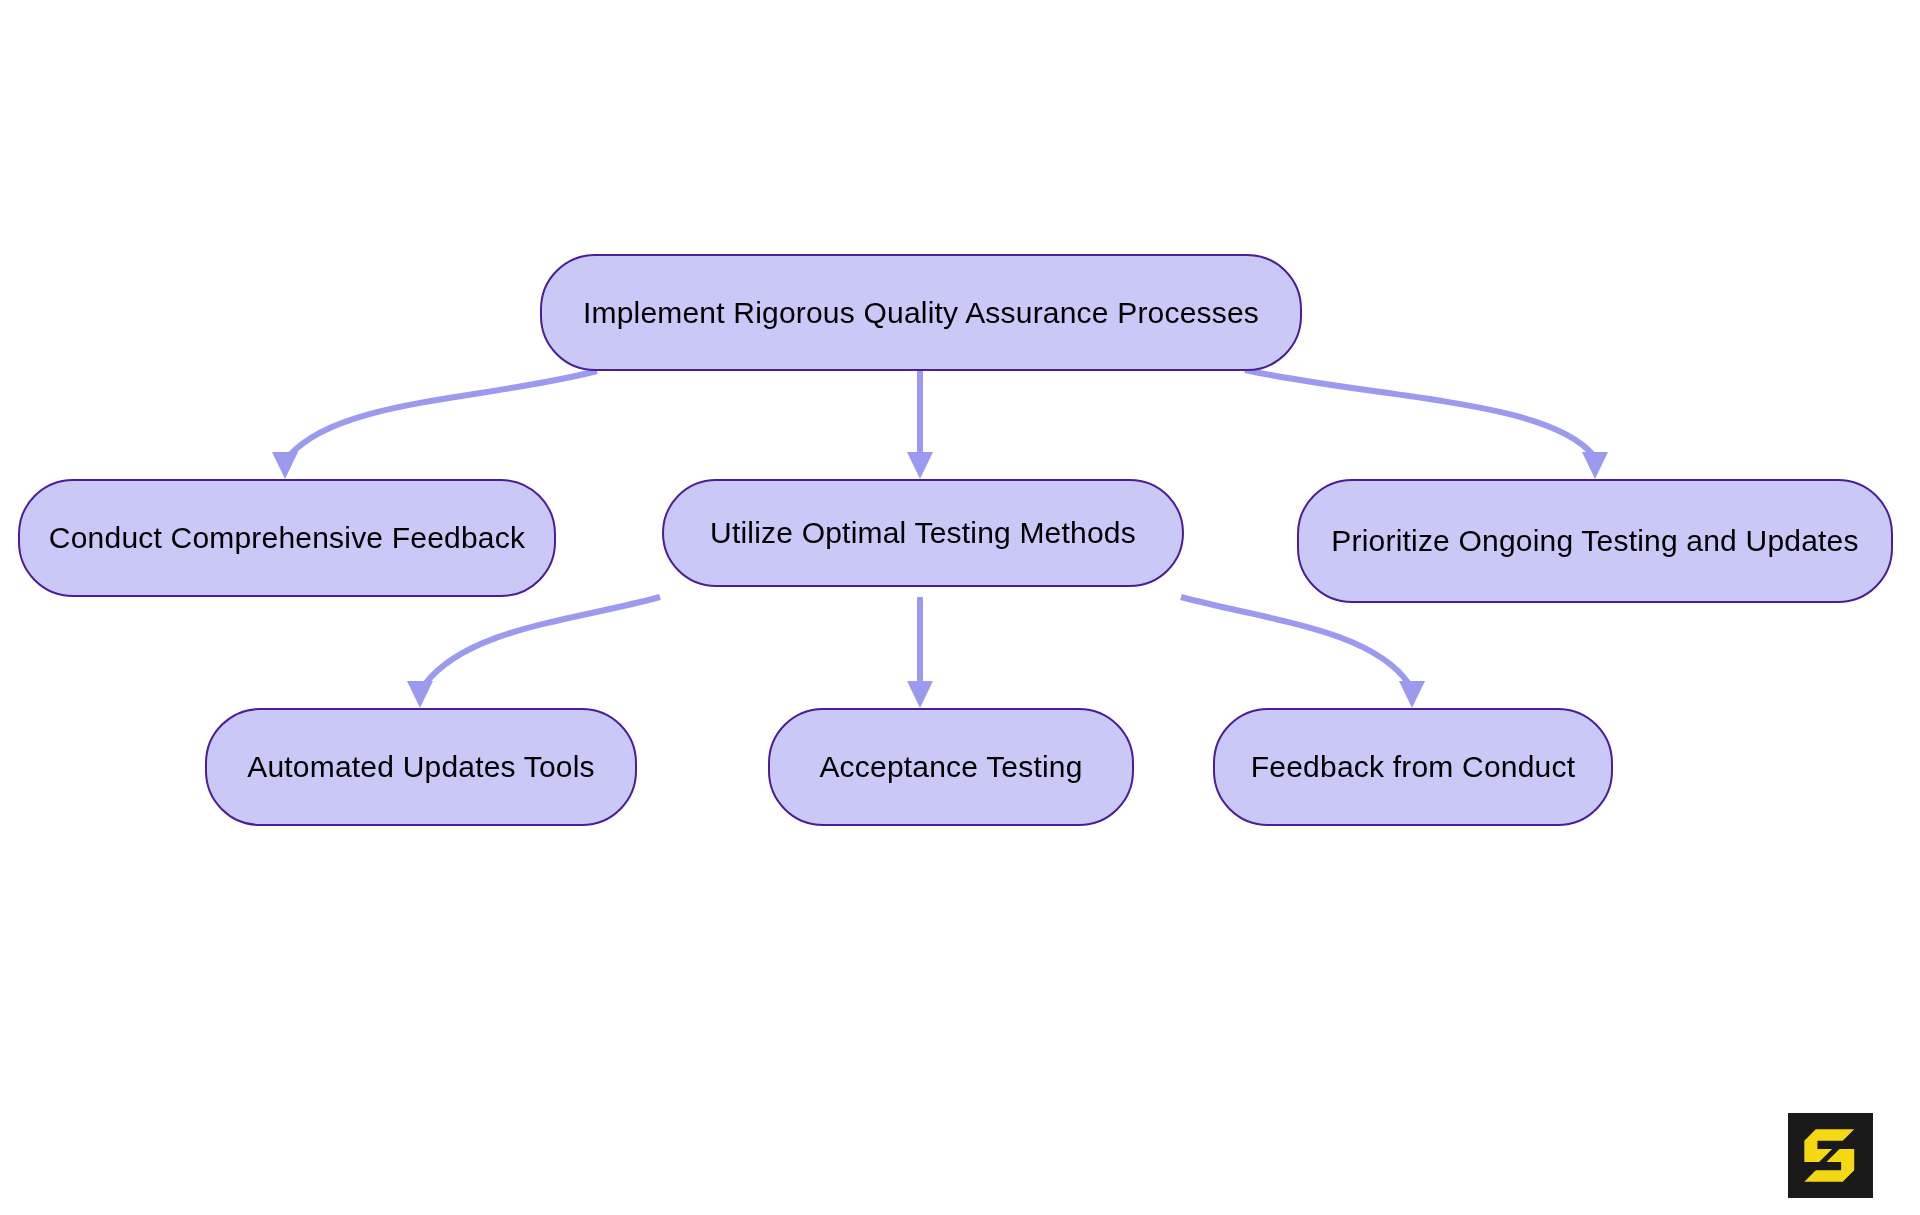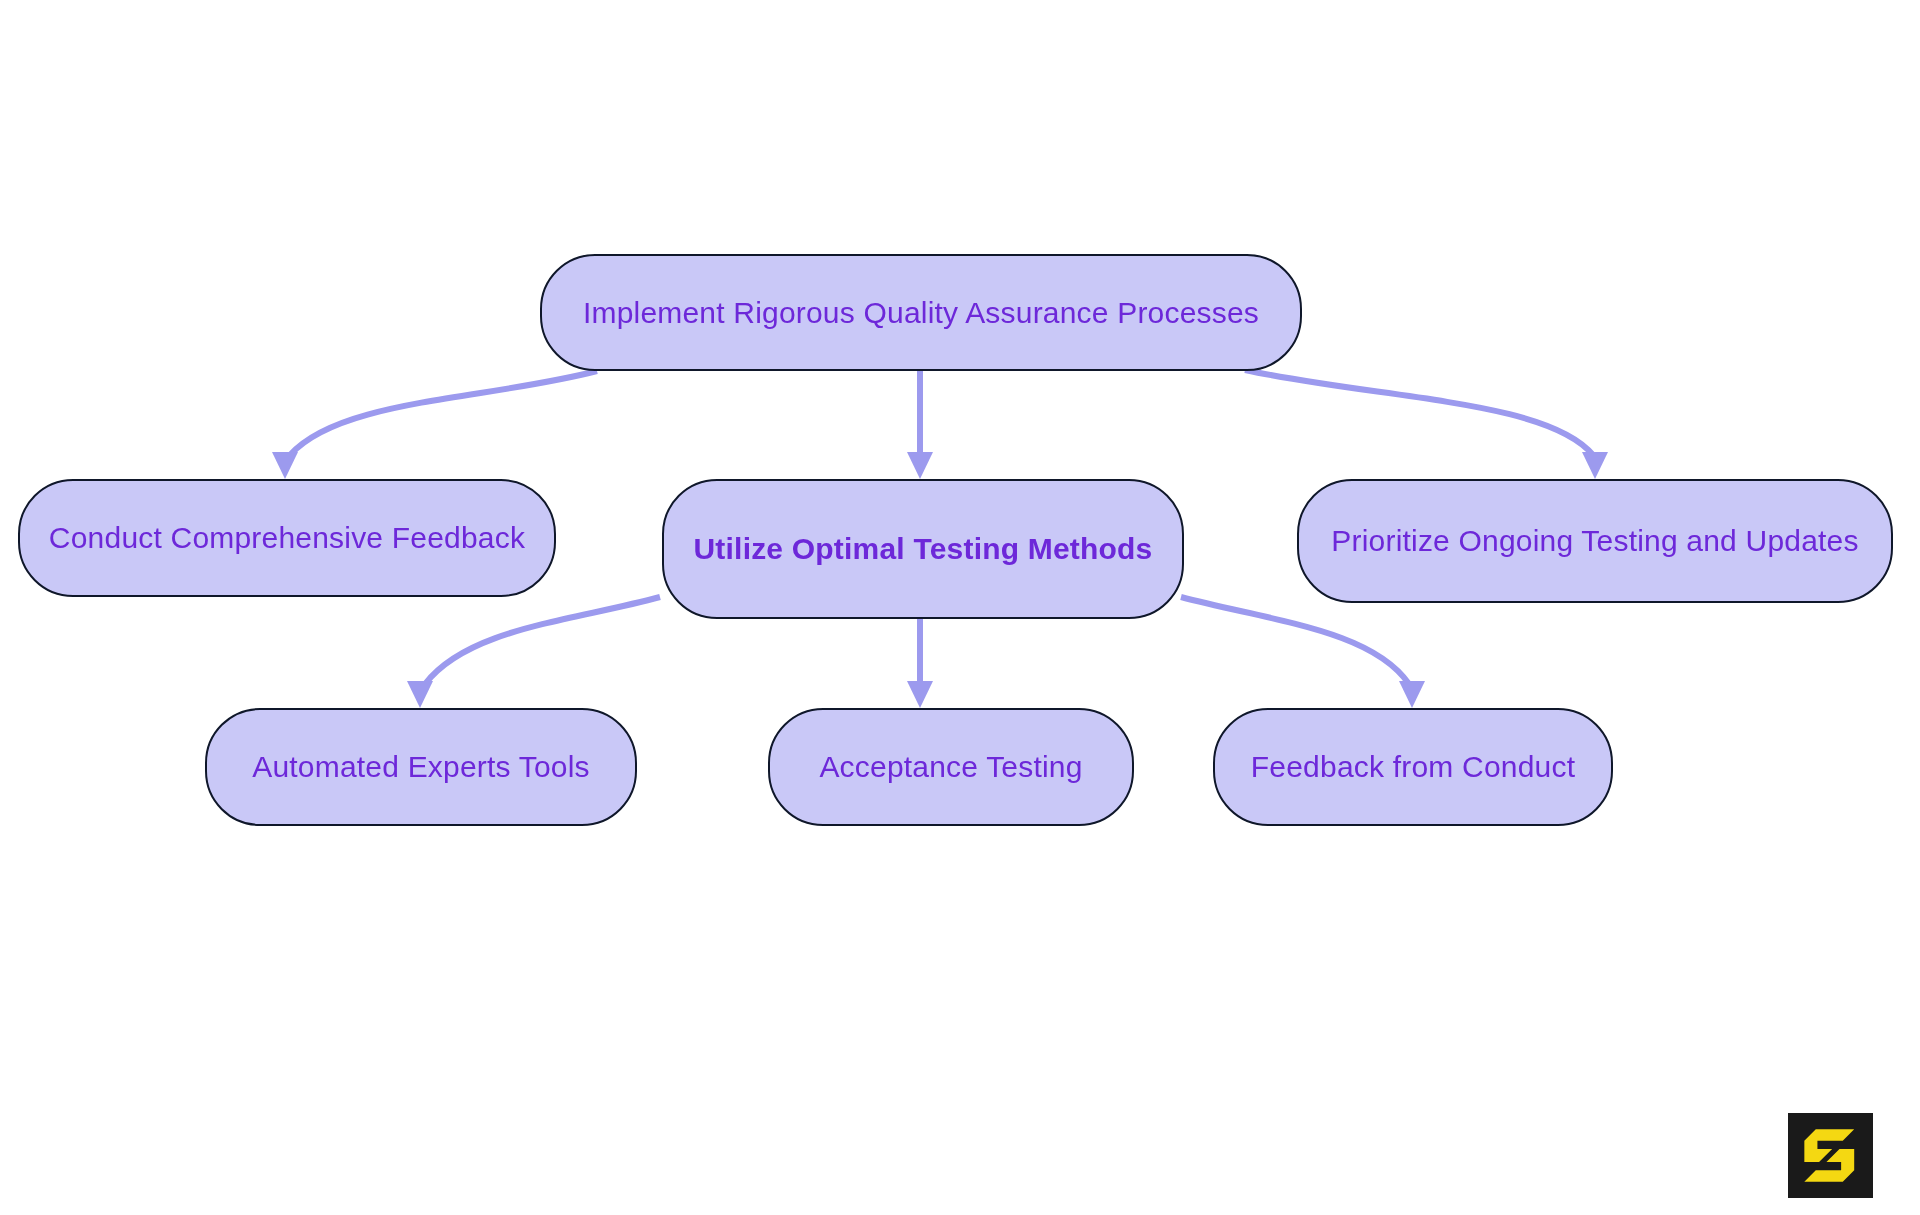--- a/index.html
+++ b/index.html
@@ -30,27 +30,27 @@
     stroke-linecap: butt;
   }
   .edge-head {
     fill: #9c9aee;
     stroke: none;
   }
   .node {
     position: absolute;
     box-sizing: border-box;
     background: #c9c8f7;
-    border: 2px solid #0f172a;
+    border: 2px solid #4c1d95;
     border-radius: 55px;
     display: flex;
     align-items: center;
     justify-content: center;
     text-align: center;
-    color: #6d28d9;
+    color: #000000;
     font-size: 30px;
     line-height: 1.2;
     letter-spacing: 0.2px;
   }
   .node span {
     padding: 0 20px;
     white-space: nowrap;
   }
   #brand-logo {
     position: absolute;
@@ -102,30 +102,30 @@
   </svg>
 
   <div class="node" style="left:540px; top:254px; width:762px; height:117px;">
     <span>Implement Rigorous Quality Assurance Processes</span>
   </div>
 
   <div class="node" style="left:18px; top:479px; width:538px; height:118px;">
     <span>Conduct Comprehensive Feedback</span>
   </div>
 
-  <div class="node" style="left:662px; top:479px; width:522px; height:140px;font-weight:bold;">
+  <div class="node" style="left:662px; top:479px; width:522px; height:108px;">
     <span>Utilize Optimal Testing Methods</span>
   </div>
 
   <div class="node" style="left:1297px; top:479px; width:596px; height:124px;">
     <span>Prioritize Ongoing Testing and Updates</span>
   </div>
 
   <div class="node" style="left:205px; top:708px; width:432px; height:118px;">
-    <span>Automated Experts Tools</span>
+    <span>Automated Updates Tools</span>
   </div>
 
   <div class="node" style="left:768px; top:708px; width:366px; height:118px;">
     <span>Acceptance Testing</span>
   </div>
 
   <div class="node" style="left:1213px; top:708px; width:400px; height:118px;">
     <span>Feedback from Conduct</span>
   </div>
 

